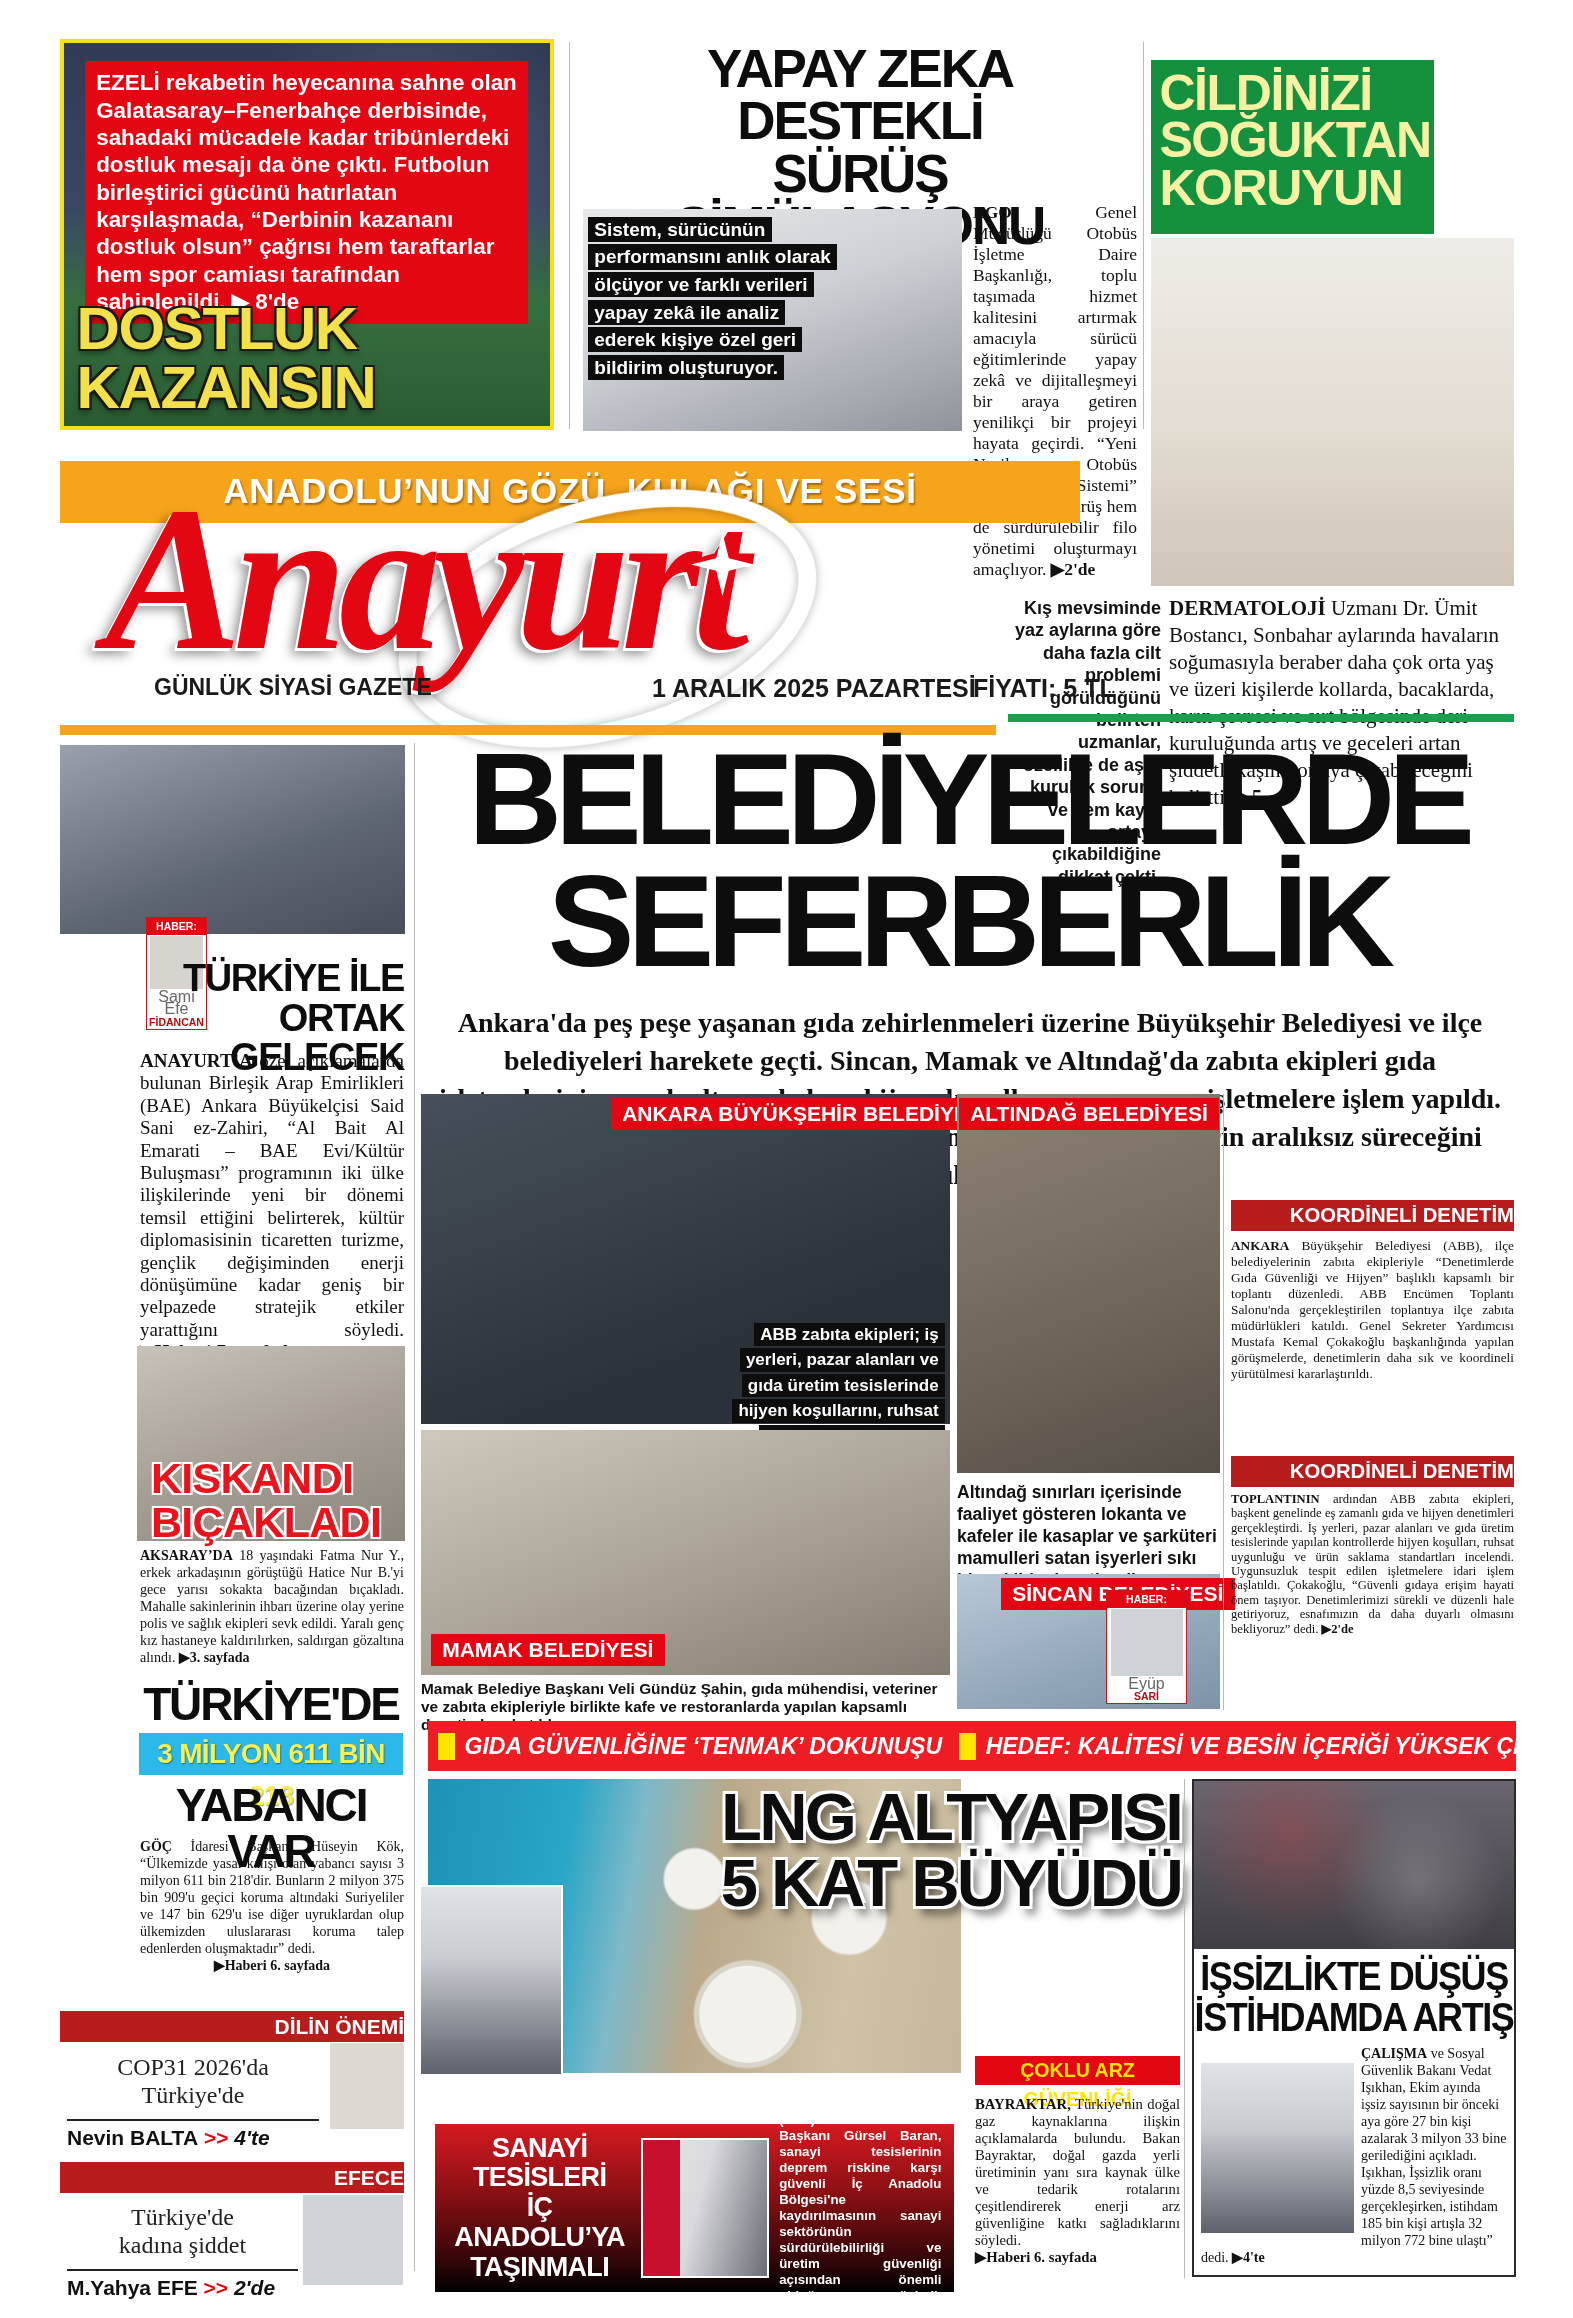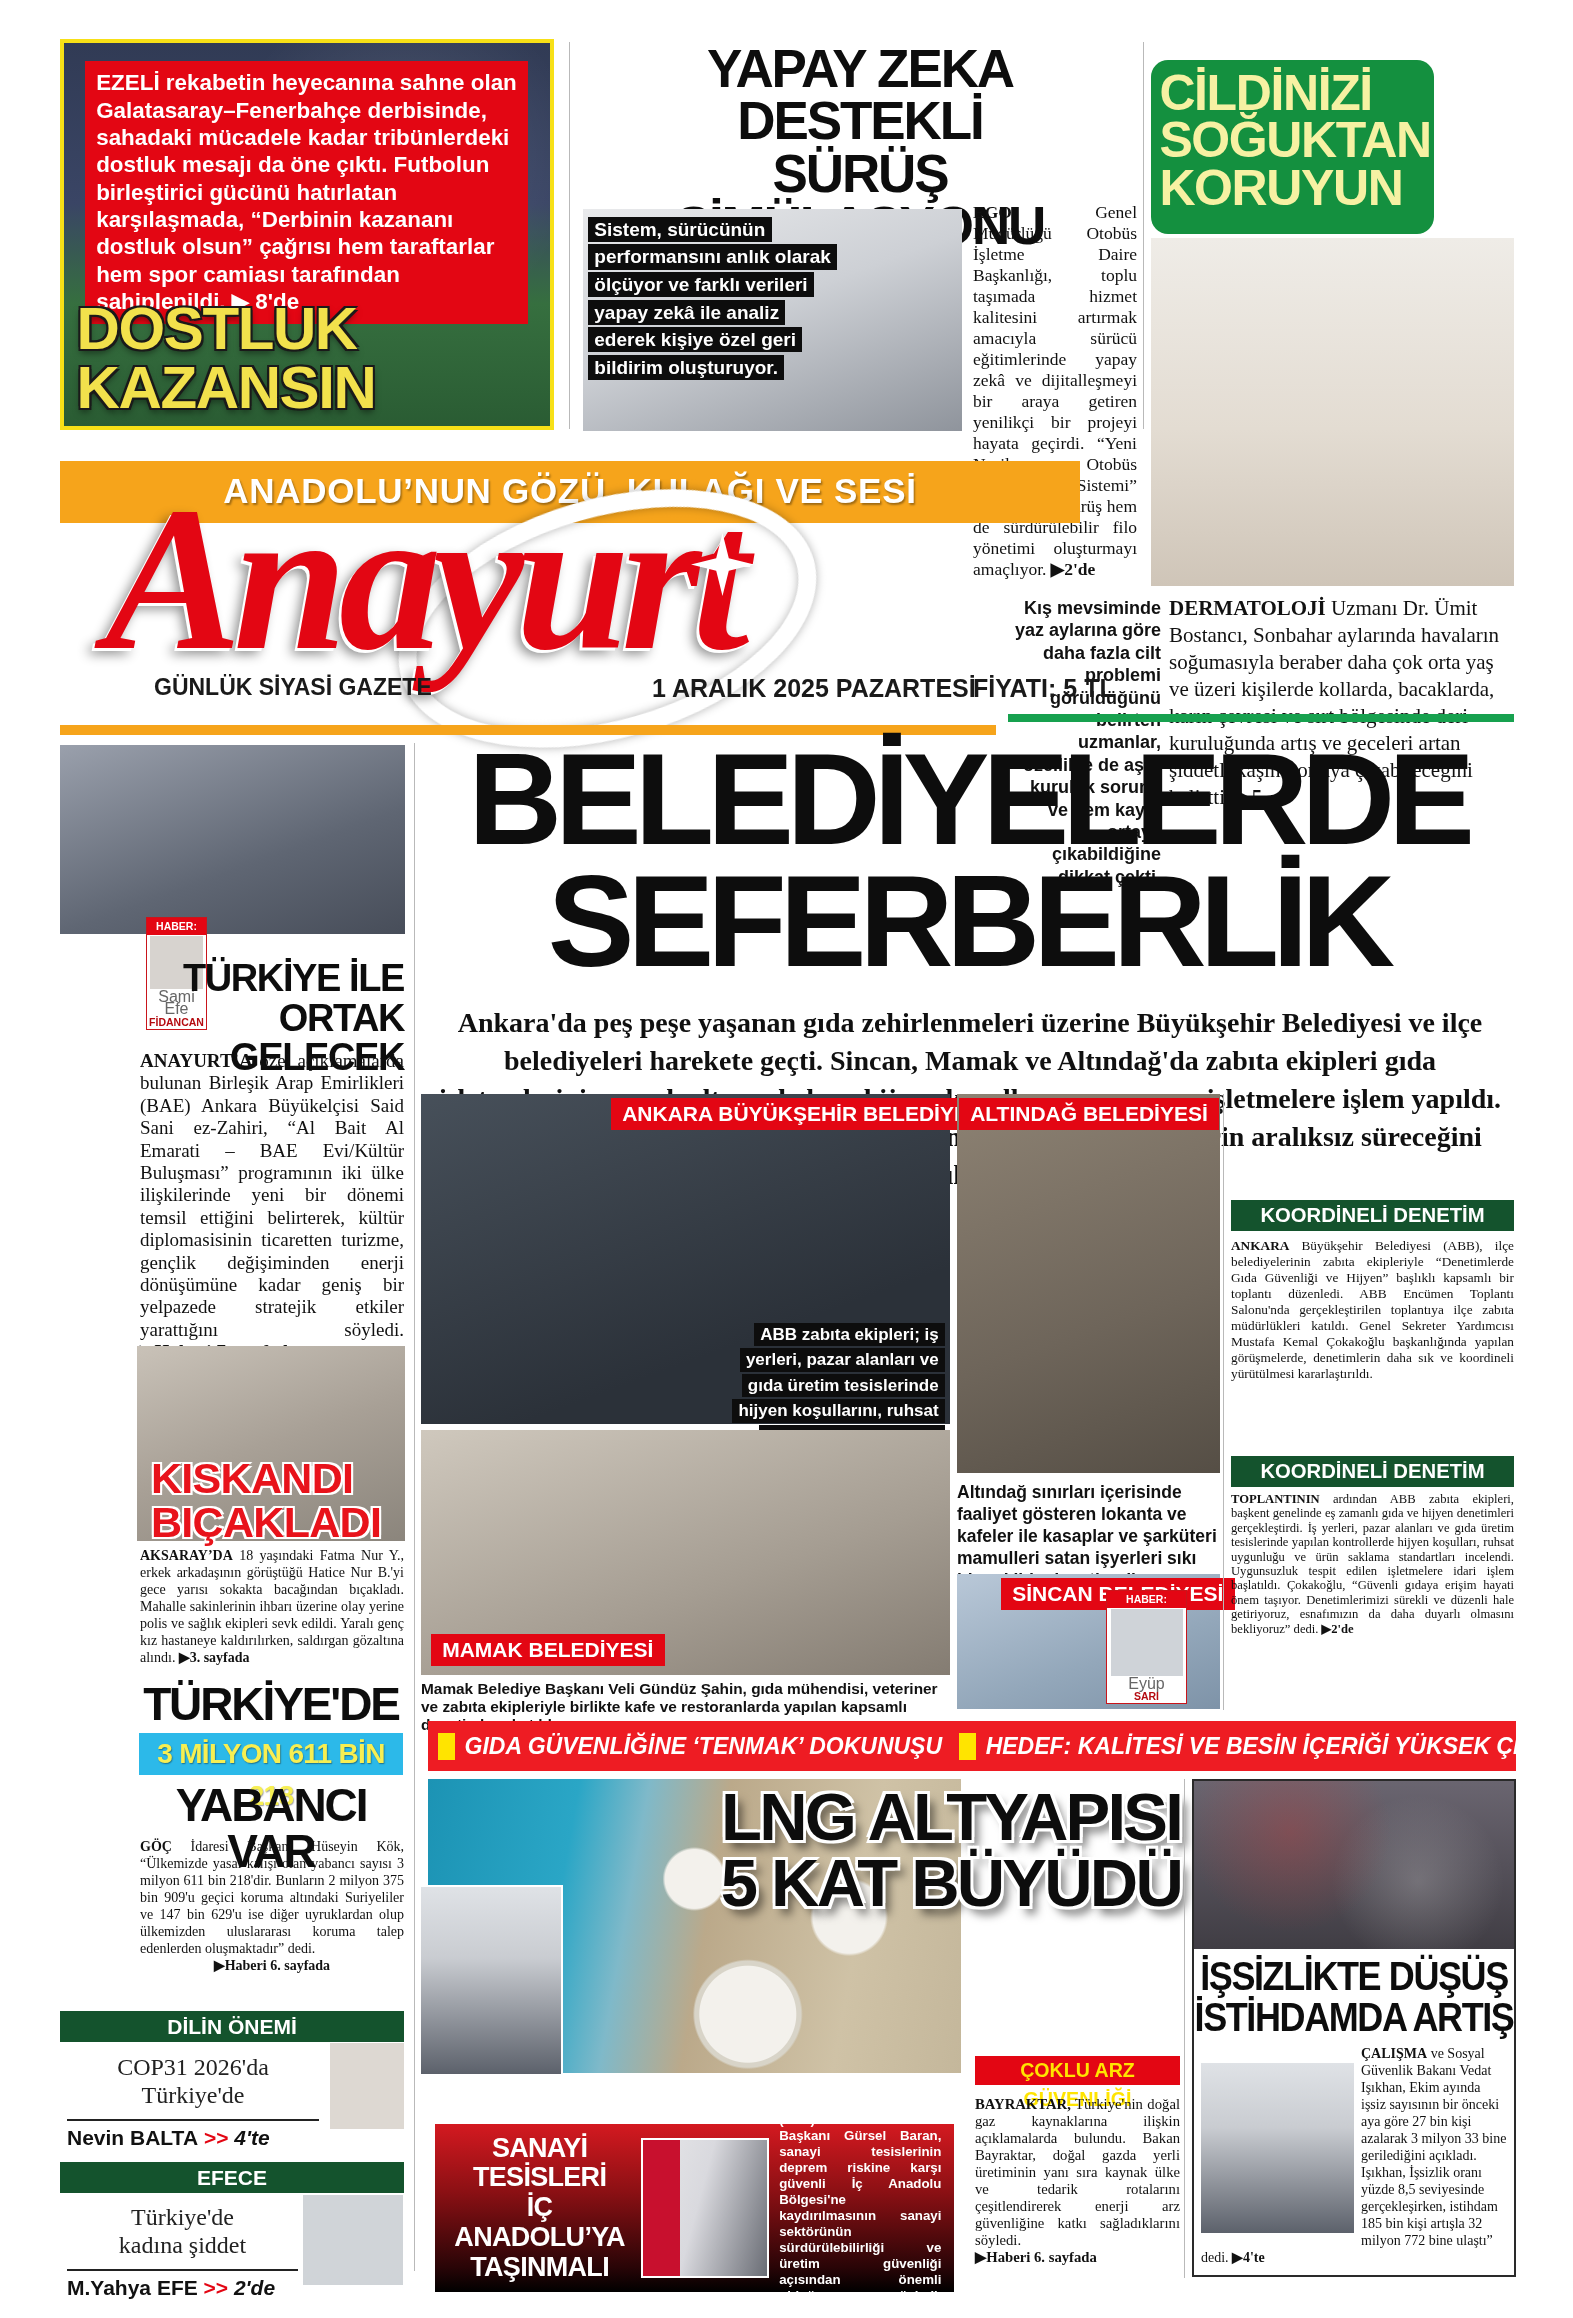--- a/index.html
+++ b/index.html
@@ -35,21 +35,21 @@
       linear-gradient(180deg,#6a6570 0%,#403d44 100%);}
   .ph-baran{background:
       linear-gradient(90deg,#c8102e 0 30%, transparent 30%),
       linear-gradient(105deg,#e8e8ea 0%,#d9d9de 45%,#6a6d75 100%);}
 
   .vline{width:1.4px;background:#b9b9b9;}
   .serif{font-family:"Liberation Serif",serif;}
   .lede{font-weight:bold;}
   .more{font-weight:bold;white-space:nowrap;}
   .justify{text-align:justify;}
-  .redbar{background:#14532d;color:#fff;font-weight:bold;text-align:center;}
+  .redbar{background:#b91c1c;color:#fff;font-weight:bold;text-align:right;}
   .redlabel{position:absolute;background:#e30613;color:#fff;font-weight:bold;
             padding:4.2px 11.2px;white-space:nowrap;}
   .chunk{background:#0d0d0d;color:#fff;font-weight:bold;
          -webkit-box-decoration-break:clone;box-decoration-break:clone;padding:2.1px 6.3px;}
   .outline-dark{color:#f2e14c;font-weight:bold;
       text-shadow:2.1px 2.1px 0 #1a1a1a,-2.1px 2.1px 0 #1a1a1a,2.1px -2.1px 0 #1a1a1a,-2.1px -2.1px 0 #1a1a1a,0 4.2px 7px rgba(0,0,0,.5);}
   .outline-white-red{color:#e8131b;font-weight:bold;
       text-shadow:2.1px 2.1px 0 #fff,-2.1px 2.1px 0 #fff,2.1px -2.1px 0 #fff,-2.1px -2.1px 0 #fff;}
   .hl{font-weight:bold;color:#0d0d0d;}
   .byline-card{background:#fff;border:1.4px solid #c9151b;text-align:center;}
@@ -81,21 +81,21 @@
   </div>
   <div class="abs ph ph-sim" style="left:583px;top:209px;width:379px;height:222px;"></div>
   <div class="abs" style="left:588px;top:216px;width:254px;font-size:19px;line-height:1.45;">
     <span class="chunk">Sistem, sürücünün performansını anlık olarak ölçüyor ve farklı verileri yapay zekâ ile analiz ederek kişiye özel geri bildirim oluşturuyor.</span>
   </div>
   <p class="abs serif justify" style="left:973px;top:202px;width:164px;margin:0;font-size:17.5px;line-height:21px;">
     <span class="lede">EGO</span><span> Genel Müdürlüğü Otobüs İşletme Daire Başkanlığı, toplu taşımada hizmet kalitesini artırmak amacıyla sürücü eğitimlerinde yapay zekâ ve dijitalleşmeyi bir araya getiren yenilikçi bir projeyi hayata geçirdi. “Yeni Nesil Otobüs Simülasyon Sistemi” hem güvenli sürüş hem de sürdürülebilir filo yönetimi oluşturmayı amaçlıyor.</span> <span class="more">▶2'de</span>
   </p>
 
   <div class="abs" style="left:1151px;top:60px;width:283px;height:174px;background:#14903f;color:#f6f1a3;
-              font-weight:bold;font-size:50px;line-height:0.95;letter-spacing:-1.4px;padding:9.8px 0 0 8.4px;box-sizing:border-box;border-radius:17px;">
+              font-weight:bold;font-size:50px;line-height:0.95;letter-spacing:-1.4px;padding:9.8px 0 0 8.4px;box-sizing:border-box;">
     <div>CİLDİNİZİ</div>
     <div>SOĞUKTAN</div>
     <div>KORUYUN</div>
   </div>
   <div class="abs ph ph-woman" style="left:1151px;top:238px;width:363px;height:348px;"></div>
   <div class="abs" style="left:1008px;top:597px;width:153px;text-align:right;font-weight:bold;font-size:18px;line-height:22.4px;">Kış mevsiminde yaz aylarına göre daha fazla cilt problemi görüldüğünü belirten uzmanlar, özellikle de aşırı kuruluk sorunu ve nem kaybı ortaya çıkabildiğine dikkat çekti.</div>
   <p class="abs serif" style="left:1169px;top:595px;width:345px;margin:0;font-size:21px;line-height:27px;">
     <span class="lede">DERMATOLOJİ</span><span> Uzmanı Dr. Ümit Bostancı, Sonbahar aylarında havaların soğumasıyla beraber daha çok orta yaş ve üzeri kişilerde kollarda, bacaklarda, karın çevresi ve sırt bölgesinde deri kuruluğunda artış ve geceleri artan şiddetli kaşıntı ortaya çıkabileceğini belirtti.</span> <span class="more">▶5</span>
   </p>
   <div class="abs" style="left:1008px;top:714px;width:506px;height:8.4px;background:#17a14f;"></div>

